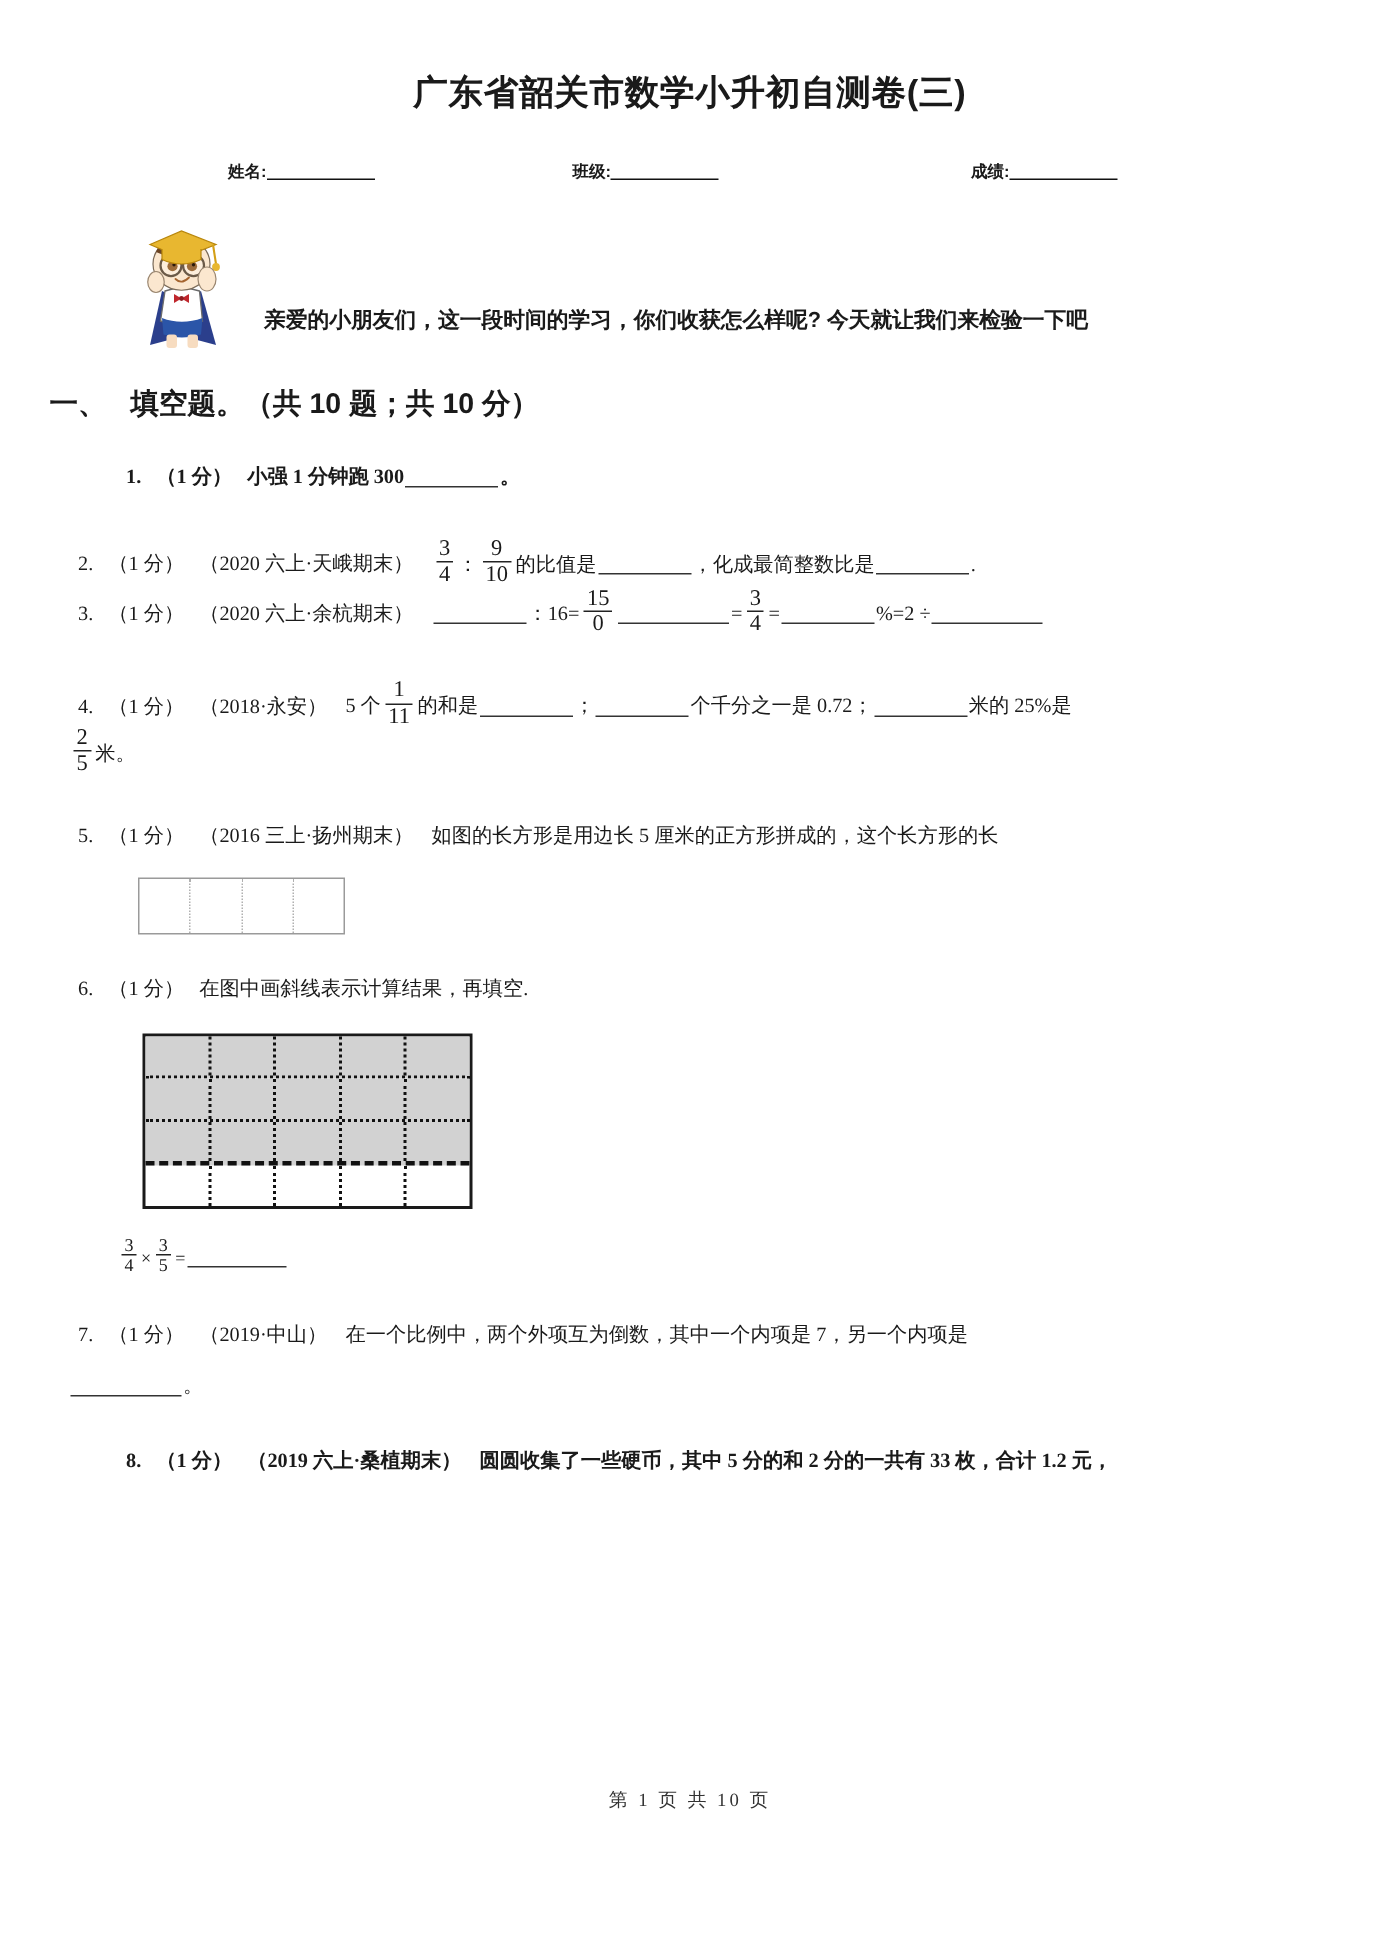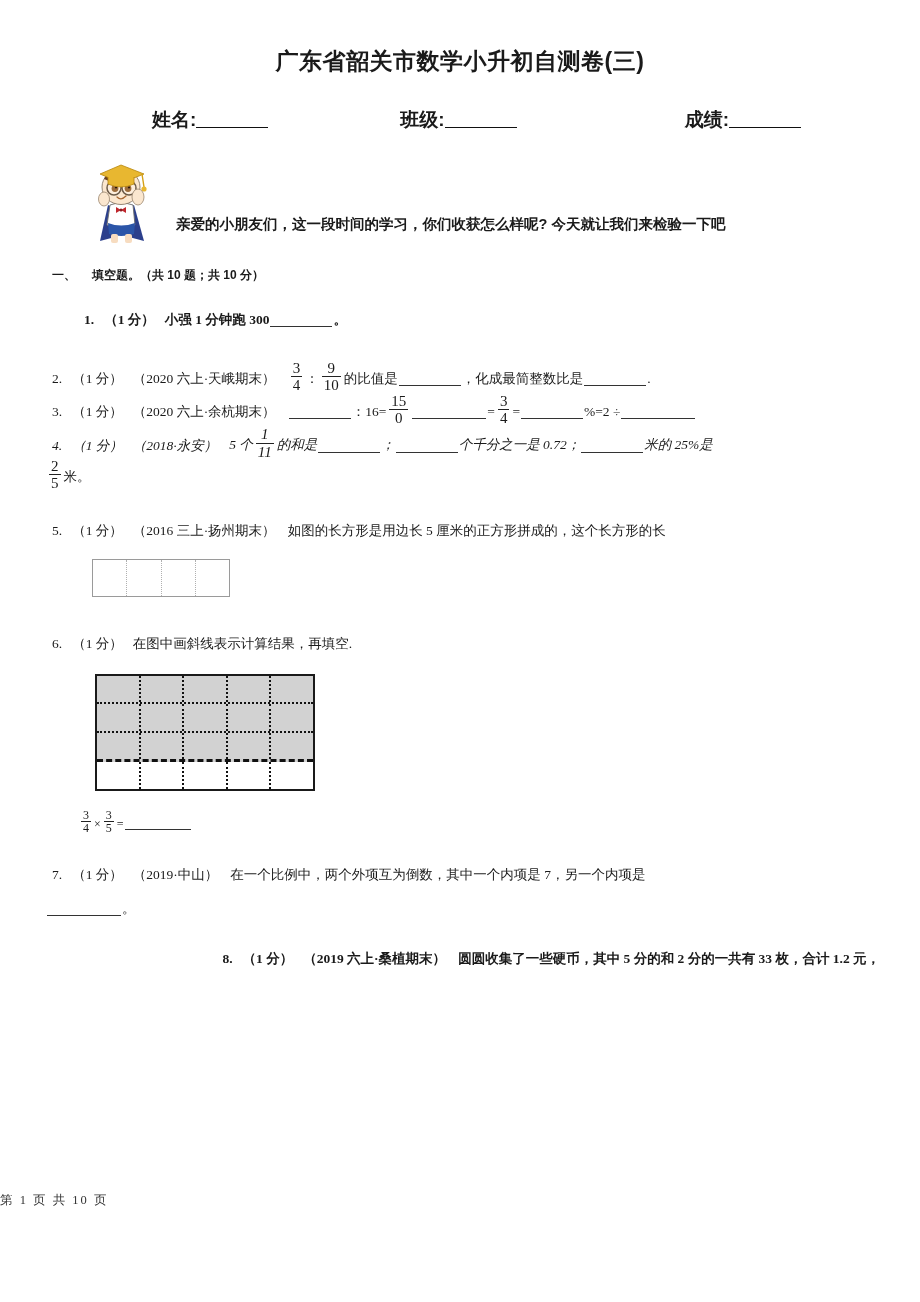--- a/index.html
+++ b/index.html
@@ -32,21 +32,21 @@
     margin: 0;
     padding-top: 46px;
     font-family: "Liberation Sans", "DejaVu Sans", sans-serif;
   }
 
   
   .ident-row {
     display: flex;
     margin-top: 30px;
     padding-left: 152px;
-    font-size: 19px;
+    font-size: 11px;
     font-family: "Liberation Sans", "DejaVu Sans", sans-serif;
     font-weight: bold;
   }
   .ident-field { white-space: nowrap; }
   .ident-field .blank {
     display: inline-block;
     width: 72px;
     border-bottom: 1.6px solid #111;
     vertical-align: -2px;
   }
@@ -73,22 +73,22 @@
     top: 56px;
     font-size: 14.5px;
     font-weight: bold;
     font-family: "Liberation Sans", "DejaVu Sans", sans-serif;
     white-space: nowrap;
   }
 
   
   .section-heading {
     margin-top: 16px;
-    padding-left: 52px;
-    font-size: 12px;
+    padding-left: 33px;
+    font-size: 19px;
     font-weight: bold;
     font-family: "Liberation Sans", "DejaVu Sans", sans-serif;
   }
   .section-heading .sec-num { margin-right: 16px; }
 
   
   .q {
     font-size: 13.5px;
     line-height: 2.05;
     padding-left: 52px;
@@ -179,21 +179,21 @@
     font-size: 12px;
   }
   .q6-expr .blank-s { width: 66px; }
 
   
   .footer {
     position: absolute;
     left: 0;
     right: 0;
     top: 1192px;
-    text-align: left;
+    text-align: center;
     font-size: 12.5px;
     letter-spacing: 2px;
     color: #333;
   }
 </style>
 </head>
 <body>
 
 <div class="page">
 
@@ -258,39 +258,39 @@
   </div>
 
   <div class="q" style="margin-top:26px;">
     <span class="q-num">2.</span><span class="q-score">（1 分）</span><span class="q-src">（2020 六上·天峨期末）</span><span class="frac"><span class="num">3</span><span class="den">4</span></span><span>：</span><span class="frac"><span class="num">9</span><span class="den">10</span></span><span>的比值是</span><span class="blank-s"></span><span>，化成最简整数比是</span><span class="blank-s"></span><span>.</span>
   </div>
 
   <div class="q" style="">
     <span class="q-num">3.</span><span class="q-score">（1 分）</span><span class="q-src">（2020 六上·余杭期末）</span><span class="blank-s"></span><span>：16=</span><span class="frac"><span class="num">15</span><span class="den">0</span></span><span class="blank-m"></span><span>=</span><span class="frac"><span class="num">3</span><span class="den">4</span></span><span>=</span><span class="blank-s"></span><span>%=2 ÷</span><span class="blank-m"></span>
   </div>
 
-  <div class="q" style="font-style:italic;">
+  <div class="q" style="margin-top:28px;">
     <span class="q-num">4.</span><span class="q-score">（1 分）</span><span class="q-src">（2018·永安）</span><span>5 个</span><span class="frac"><span class="num">1</span><span class="den">11</span></span><span>的和是</span><span class="blank-s"></span><span>；</span><span class="blank-s"></span><span>个千分之一是 0.72；</span><span class="blank-s"></span><span>米的 25%是</span>
   </div>
   <div class="q" style="padding-left:46px; margin-top:-2px;">
     <span class="frac"><span class="num">2</span><span class="den">5</span></span><span>米。</span>
   </div>
 
   <div class="q" style="margin-top:26px;">
     <span class="q-num">5.</span><span class="q-score">（1 分）</span><span class="q-src">（2016 三上·扬州期末）</span><span>如图的长方形是用边长 5 厘米的正方形拼成的，这个长方形的长</span>
   </div>
 
   <div class="strip-fig">
     <div class="cell"></div>
     <div class="cell"></div>
     <div class="cell"></div>
     <div class="cell"></div>
   </div>
 
-  <div class="q" style="margin-top:33px;">
+  <div class="q" style="margin-top:22px;">
     <span class="q-num">6.</span><span class="q-score">（1 分）</span><span>在图中画斜线表示计算结果，再填空.</span>
   </div>
 
   <div class="grid-fig">
     <div class="grow shaded">
       <div class="gcell"></div>
       <div class="gcell"></div>
       <div class="gcell"></div>
       <div class="gcell"></div>
       <div class="gcell"></div>
@@ -322,19 +322,19 @@
     <span class="frac small"><span class="num">3</span><span class="den">4</span></span><span>×</span><span class="frac small"><span class="num">3</span><span class="den">5</span></span><span>=</span><span class="blank-s"></span>
   </div>
 
   <div class="q" style="margin-top:26px;">
     <span class="q-num">7.</span><span class="q-score">（1 分）</span><span class="q-src">（2019·中山）</span><span>在一个比例中，两个外项互为倒数，其中一个内项是 7，另一个内项是</span>
   </div>
   <div class="q" style="padding-left:46px; margin-top:6px;">
     <span class="blank-m"></span><span>。</span>
   </div>
 
-  <div class="q q-indent" style="margin-top:22px; padding-left:84px;text-align:right;">
+  <div class="q q-indent" style="margin-top:22px; padding-left:84px;">
     <span class="q-num">8.</span><span class="q-score">（1 分）</span><span class="q-src">（2019 六上·桑植期末）</span><span>圆圆收集了一些硬币，其中 5 分的和 2 分的一共有 33 枚，合计 1.2 元，</span>
   </div>
 
   <div class="footer">第 1 页 共 10 页</div>
 
 </div>
 
 </body></html>

